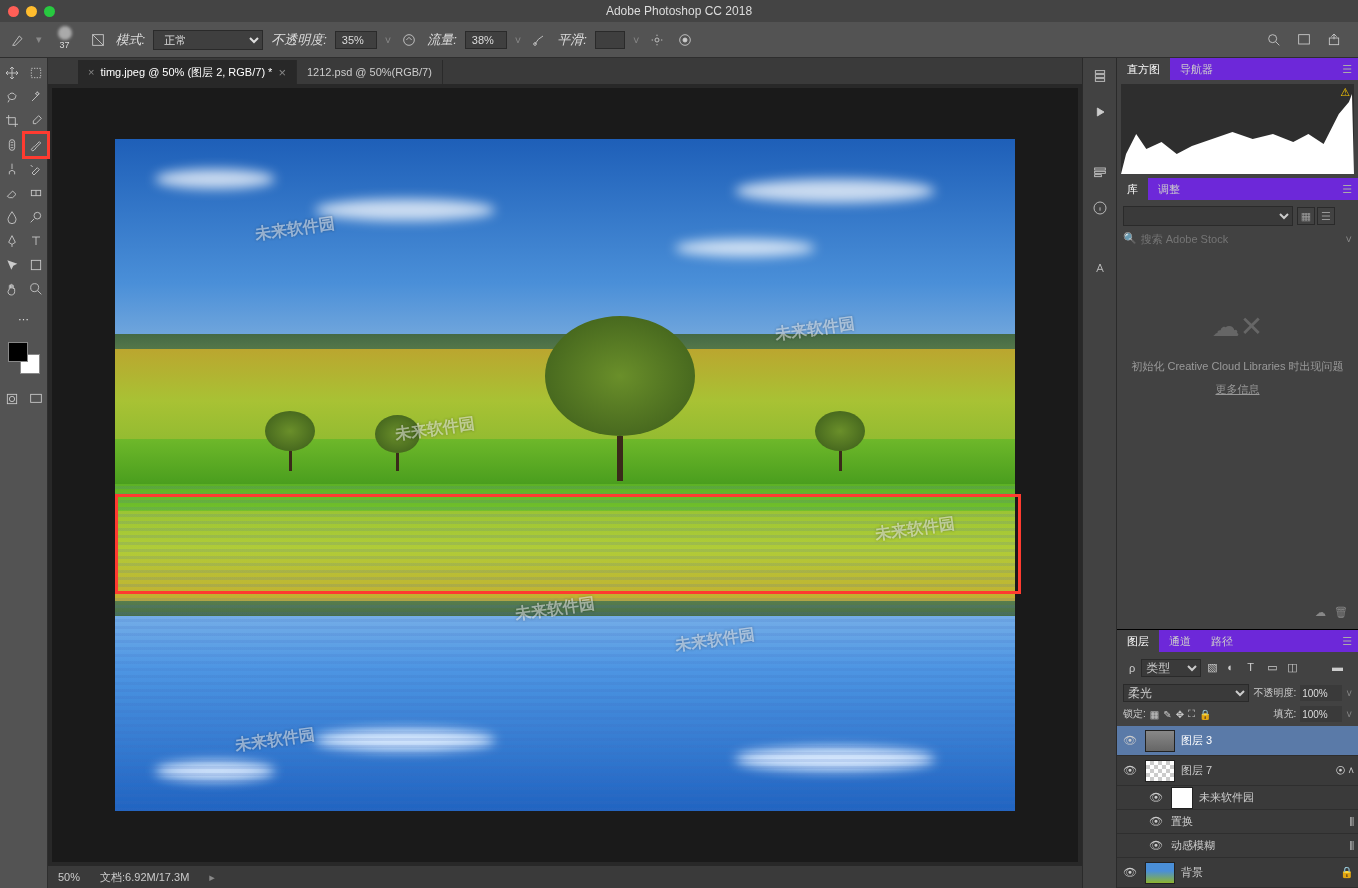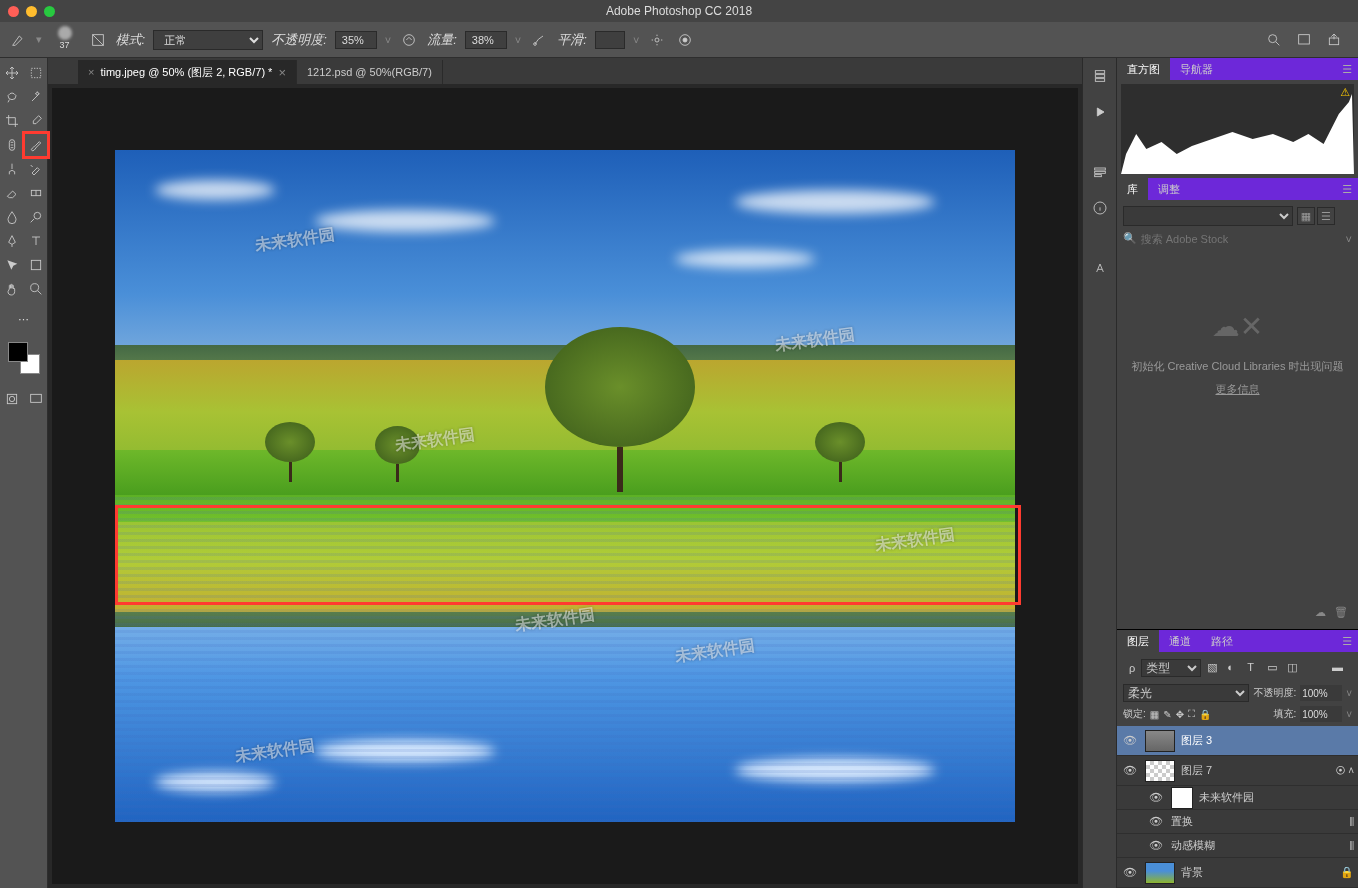--- a/index.html
+++ b/index.html
@@ -352,20 +352,25 @@
         <div class="sel-box"></div>
         <div class="wm" style="top:80px;left:140px">未来软件园</div>
         <div class="wm" style="top:280px;left:280px">未来软件园</div>
         <div class="wm" style="top:460px;left:400px">未来软件园</div>
         <div class="wm" style="top:180px;right:160px">未来软件园</div>
         <div class="wm" style="top:380px;right:60px">未来软件园</div>
         <div class="wm" style="bottom:60px;left:120px">未来软件园</div>
         <div class="wm" style="bottom:160px;right:260px">未来软件园</div>
       </div>
     </div>
+    <div class="status-bar">
+      <span>50%</span>
+      <span><span>文档:</span><span>6.92M/17.3M</span></span>
+      <span style="color:#888">▸</span>
+    </div>
   </div>
 
   <div class="panel-strip">
     <div class="panel-icon">
         <svg viewBox="0 0 24 24">
           <rect x="5" y="4" width="14" height="4"></rect>
           <rect x="5" y="10" width="14" height="4"></rect>
           <rect x="5" y="16" width="14" height="4"></rect>
         </svg>
       </div>

